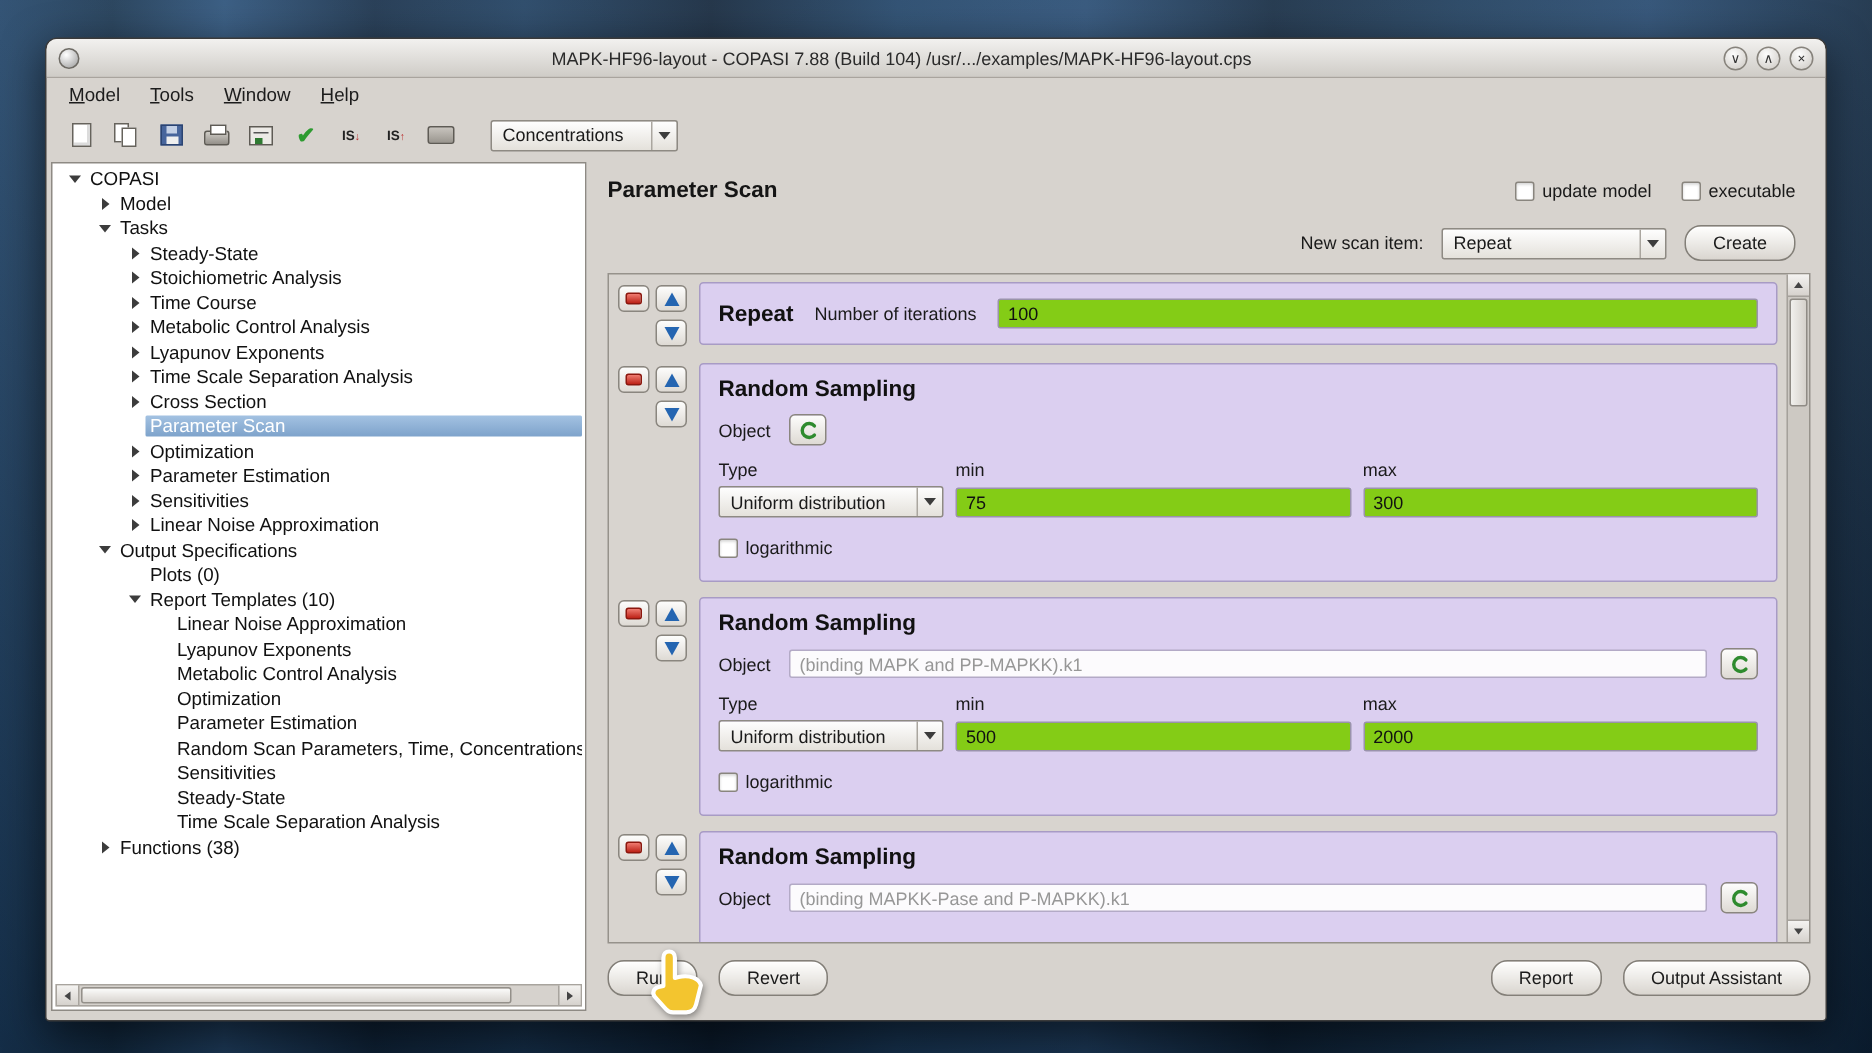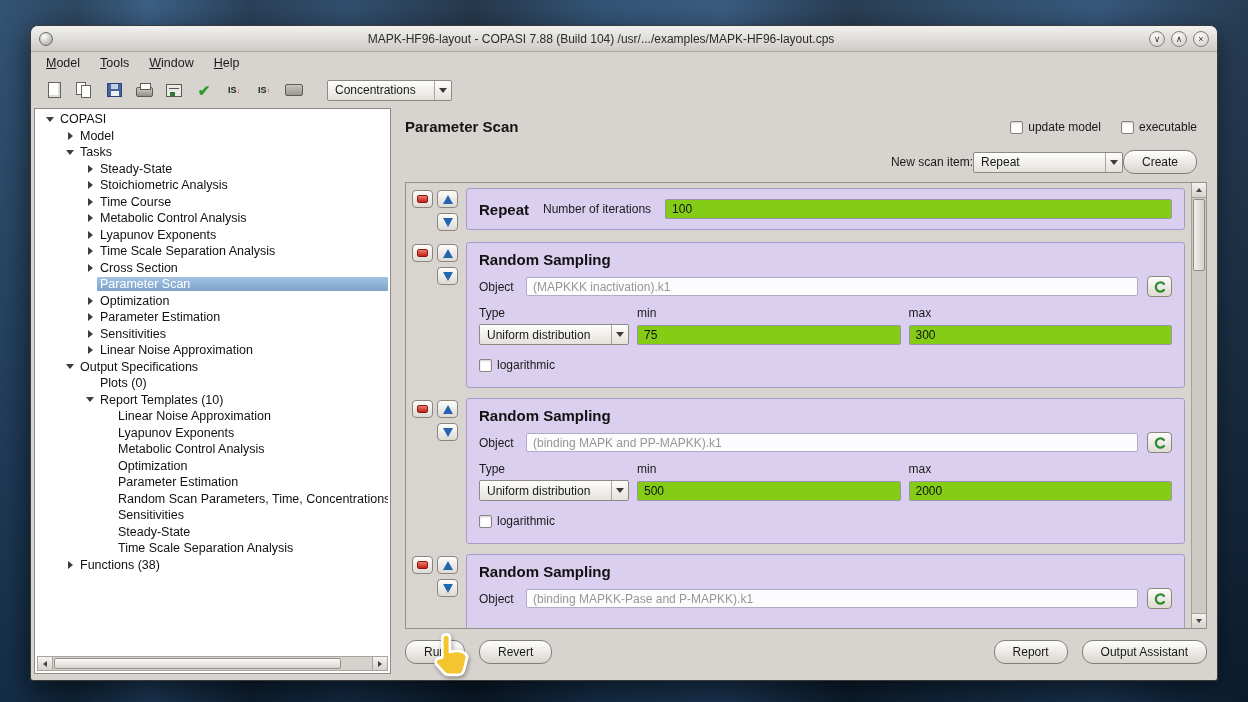--- a/index.html
+++ b/index.html
@@ -74,21 +74,21 @@
   .hs-btn.left::before { content:""; border-right:4px solid #444; border-top:3px solid transparent; border-bottom:3px solid transparent; }
   .hs-btn.right::before { content:""; border-left:4px solid #444; border-top:3px solid transparent; border-bottom:3px solid transparent; }
   .hs-track { flex:1; position:relative; }
   .hs-thumb { position:absolute; left:1px; top:1px; bottom:1px; width:90%; background:linear-gradient(#fbfbfa,#d9d5d0); border:1px solid #94908a; border-radius:2px; }
   
   .main { position:absolute; left:366px; top:82px; right:6px; bottom:6px; }
   .main-title { position:absolute; left:8px; top:10px; font-size:15px; font-weight:bold; color:#151515; }
   .top-checks { position:absolute; right:14px; top:12px; display:flex; gap:20px; font-size:12px; color:#1a1a1a; }
   .chk { display:inline-flex; align-items:center; gap:5px; }
   .box { width:13px; height:13px; background:#fff; border:1px solid #89857e; border-radius:2px; box-shadow:inset 0 1px 2px rgba(0,0,0,0.18); flex:none; }
-  .newscan-row { position:absolute; right:14px; top:42px; display:flex; align-items:center; font-size:12px; color:#1a1a1a; }
+  .newscan-row { position:absolute; right:14px; top:42px; display:flex; align-items:center; gap:12px; font-size:12px; color:#1a1a1a; }
   .newscan-row .combo { width:150px; }
   .btn { height:24px; padding:0 18px; border-radius:11px; border:1px solid #837f78; background:linear-gradient(#fffffe,#d9d5cf); font-size:12px; color:#1a1a1a; font-family:inherit; box-shadow:inset 0 1px 0 rgba(255,255,255,0.8); }
   
   .scroll-area { position:absolute; left:8px; right:4px; top:74px; height:447px; border:1px solid #96928b; background:#d8d4cf; display:flex; }
   .scan-content { flex:1; padding:5px 6px; overflow:hidden; }
   .vscroll { width:15px; background:#cdc9c3; border-left:1px solid #a5a19b; display:flex; flex-direction:column; flex:none; }
   .vs-btn { height:15px; background:linear-gradient(#f4f3f1,#d6d2cd); display:flex; align-items:center; justify-content:center; flex:none; }
   .vs-btn.up { border-bottom:1px solid #a5a19b; }
   .vs-btn.down { border-top:1px solid #a5a19b; }
   .vs-btn.up::before { content:""; border-bottom:4px solid #444; border-left:3px solid transparent; border-right:3px solid transparent; }
@@ -363,23 +363,20 @@
                   <span class="tri-up"></span>
                 </span>
               <span class="ctl-btn ctl-down">
                   <span class="tri-down"></span>
                 </span>
             </div>
             <div class="panel sampling-panel">
               <div class="panel-title">Random Sampling</div>
               <div class="obj-row">
                 <span class="flabel obj-label">Object</span>
-                <div class="obj-field">
-                    <span>(MAPKKK inactivation).k1</span>
-                  </div>
                 <span class="obj-btn">
                   <svg width="14" height="14" viewBox="0 0 16 16">
                       <path d="M12.5 4.5 A5.3 5.3 0 1 0 12.5 11.5" fill="none" stroke="#2e8b2e" stroke-width="2.6" stroke-linecap="round"></path>
                     </svg>
                 </span>
               </div>
               <div class="tmm tmm-labels">
                 <span class="flabel">Type</span>
                 <span class="flabel">min</span>
                 <span class="flabel">max</span>

